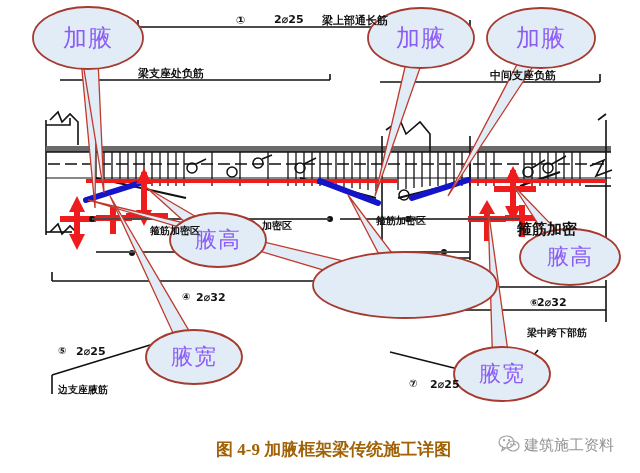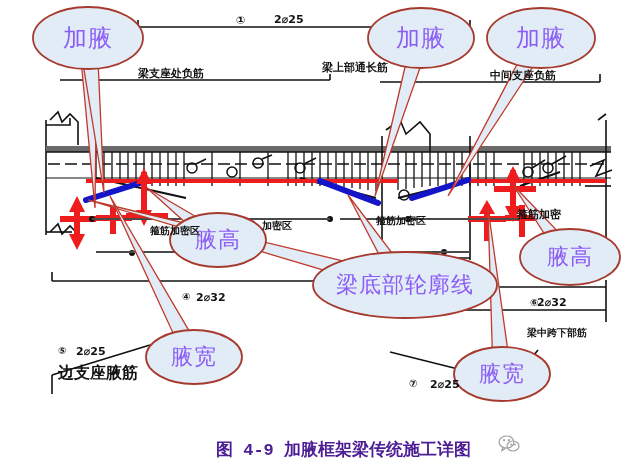--- a/index.html
+++ b/index.html
@@ -35,23 +35,23 @@
   .dim-label {
     position: absolute;
     font-family: "DejaVu Sans", "Liberation Sans", sans-serif;
     color: #111111;
     font-weight: bold;
     white-space: nowrap;
     letter-spacing: 0px;
   }
   .caption {
     position: absolute;
-    font-family: Liberation Mono, monospace;
+    font-family: Liberation Serif, serif;
     font-weight: bold;
-    color: #4c1d95;
+    color: #a16207;
     white-space: nowrap;
   }
   .wm {
     position: absolute;
     font-family: "DejaVu Sans", "Liberation Sans", sans-serif;
     color: #8d8d8d;
     white-space: nowrap;
     opacity: .95;
   }
 </style>
@@ -285,51 +285,51 @@
       <ellipse cx="541" cy="38" rx="54" ry="30" fill="#e2ecf6" stroke="#a63a2e" stroke-width="1.8"></ellipse>
       <ellipse cx="218" cy="240" rx="48" ry="27" fill="#e2ecf6" stroke="#a63a2e" stroke-width="1.8"></ellipse>
       <ellipse cx="570" cy="257" rx="50" ry="28" fill="#e2ecf6" stroke="#a63a2e" stroke-width="1.8"></ellipse>
       <ellipse cx="405" cy="285" rx="92" ry="33" fill="#e2ecf6" stroke="#a63a2e" stroke-width="1.8"></ellipse>
       <ellipse cx="194" cy="357" rx="48" ry="27" fill="#e2ecf6" stroke="#a63a2e" stroke-width="1.8"></ellipse>
       <ellipse cx="502" cy="374" rx="48" ry="27" fill="#e2ecf6" stroke="#a63a2e" stroke-width="1.8"></ellipse>
     </svg>
 
   <div class="caption" style="left:216px; top:438px; font-size:17px;">图 4-9  加腋框架梁传统施工详图</div>
 
+  <div class="wm" style="left:524px; top:436px; font-size:15px;">建筑施工资料</div>
 
   <svg class="wm" style="left:498px; top:434px; width:22px; height:20px;" viewBox="0 0 22 20">
     <ellipse cx="8.5" cy="8" rx="7.5" ry="6" fill="none" stroke="#9a9a9a" stroke-width="1.2"></ellipse>
     <path d="M5 13 L4 16.5 L7.5 14.2" fill="none" stroke="#9a9a9a" stroke-width="1.2"></path>
     <circle cx="6" cy="6.2" r="1.1" fill="#9a9a9a"></circle>
     <circle cx="11" cy="6.2" r="1.1" fill="#9a9a9a"></circle>
     <ellipse cx="15" cy="12" rx="6" ry="5" fill="none" stroke="#9a9a9a" stroke-width="1.2"></ellipse>
     <circle cx="13" cy="10.5" r=".9" fill="#9a9a9a"></circle>
     <circle cx="17" cy="10.5" r=".9" fill="#9a9a9a"></circle>
   </svg>
 
 <div class="callout-text" style="left: 88px; top: 38px; font-size: 24px;">加腋</div>
     <div class="callout-text" style="left: 421px; top: 38px; font-size: 24px;">加腋</div>
     <div class="callout-text" style="left: 541px; top: 38px; font-size: 24px;">加腋</div>
     <div class="callout-text" style="left: 218px; top: 240px; font-size: 22px;">腋高</div>
     <div class="callout-text" style="left: 570px; top: 257px; font-size: 22px;">腋高</div>
-    <div class="callout-text" style="left: 405px; top: 285px; font-size: 22px;">梁底部轮廓线</div>
     <div class="callout-text" style="left: 194px; top: 357px; font-size: 22px;">腋宽</div>
     <div class="callout-text" style="left: 502px; top: 374px; font-size: 22px;">腋宽</div>
     <div class="dim-label" style="left: 236px; top: 14px; font-size: 11px;">①</div>
     <div class="dim-label" style="left: 274px; top: 13px; font-size: 11px;">2⌀25</div>
-    <div class="dim-label" style="left: 322px; top: 13px; font-size: 11px; margin-top: 47px;">梁上部通长筋</div>
+    <div class="dim-label" style="left: 322px; top: 13px; font-size: 11px;">梁上部通长筋</div>
     <div class="dim-label" style="left: 138px; top: 66px; font-size: 11px;">梁支座处负筋</div>
     <div class="dim-label" style="left: 474px; top: 68px; font-size: 11px; margin-left: 16px;">中间支座负筋</div>
     <div class="dim-label" style="left: 262px; top: 219px; font-size: 10px;">加密区</div>
     <div class="dim-label" style="left: 150px; top: 224px; font-size: 10px;">箍筋加密区</div>
     <div class="dim-label" style="left: 376px; top: 214px; font-size: 10px;">箍筋加密区</div>
-    <div class="dim-label" style="left: 517px; top: 207px; font-size: 11px; text-align: center;">箍筋加密</div>
+    <div class="dim-label" style="left: 517px; top: 220px; font-size: 15px; text-align: center;">箍筋加密</div>
     <div class="dim-label" style="left: 182px; top: 291px; font-size: 10px;">④</div>
     <div class="dim-label" style="left: 196px; top: 291px; font-size: 11px;">2⌀32</div>
     <div class="dim-label" style="left: 530px; top: 297px; font-size: 10px;">⑥</div>
     <div class="dim-label" style="left: 537px; top: 296px; font-size: 11px;">2⌀32</div>
     <div class="dim-label" style="left: 527px; top: 326px; font-size: 10px;">梁中跨下部筋</div>
     <div class="dim-label" style="left: 58px; top: 345px; font-size: 10px;">⑤</div>
     <div class="dim-label" style="left: 76px; top: 345px; font-size: 11px;">2⌀25</div>
-    <div class="dim-label" style="left: 58px; top: 363px; font-size: 16px;">边支座腋筋</div>
+    <div class="dim-label" style="left: 58px; top: 383px; font-size: 10px;">边支座腋筋</div>
     <div class="dim-label" style="left: 409px; top: 378px; font-size: 10px;">⑦</div>
     <div class="dim-label" style="left: 430px; top: 378px; font-size: 11px;">2⌀25</div>
   </div>
 
 </body></html>

